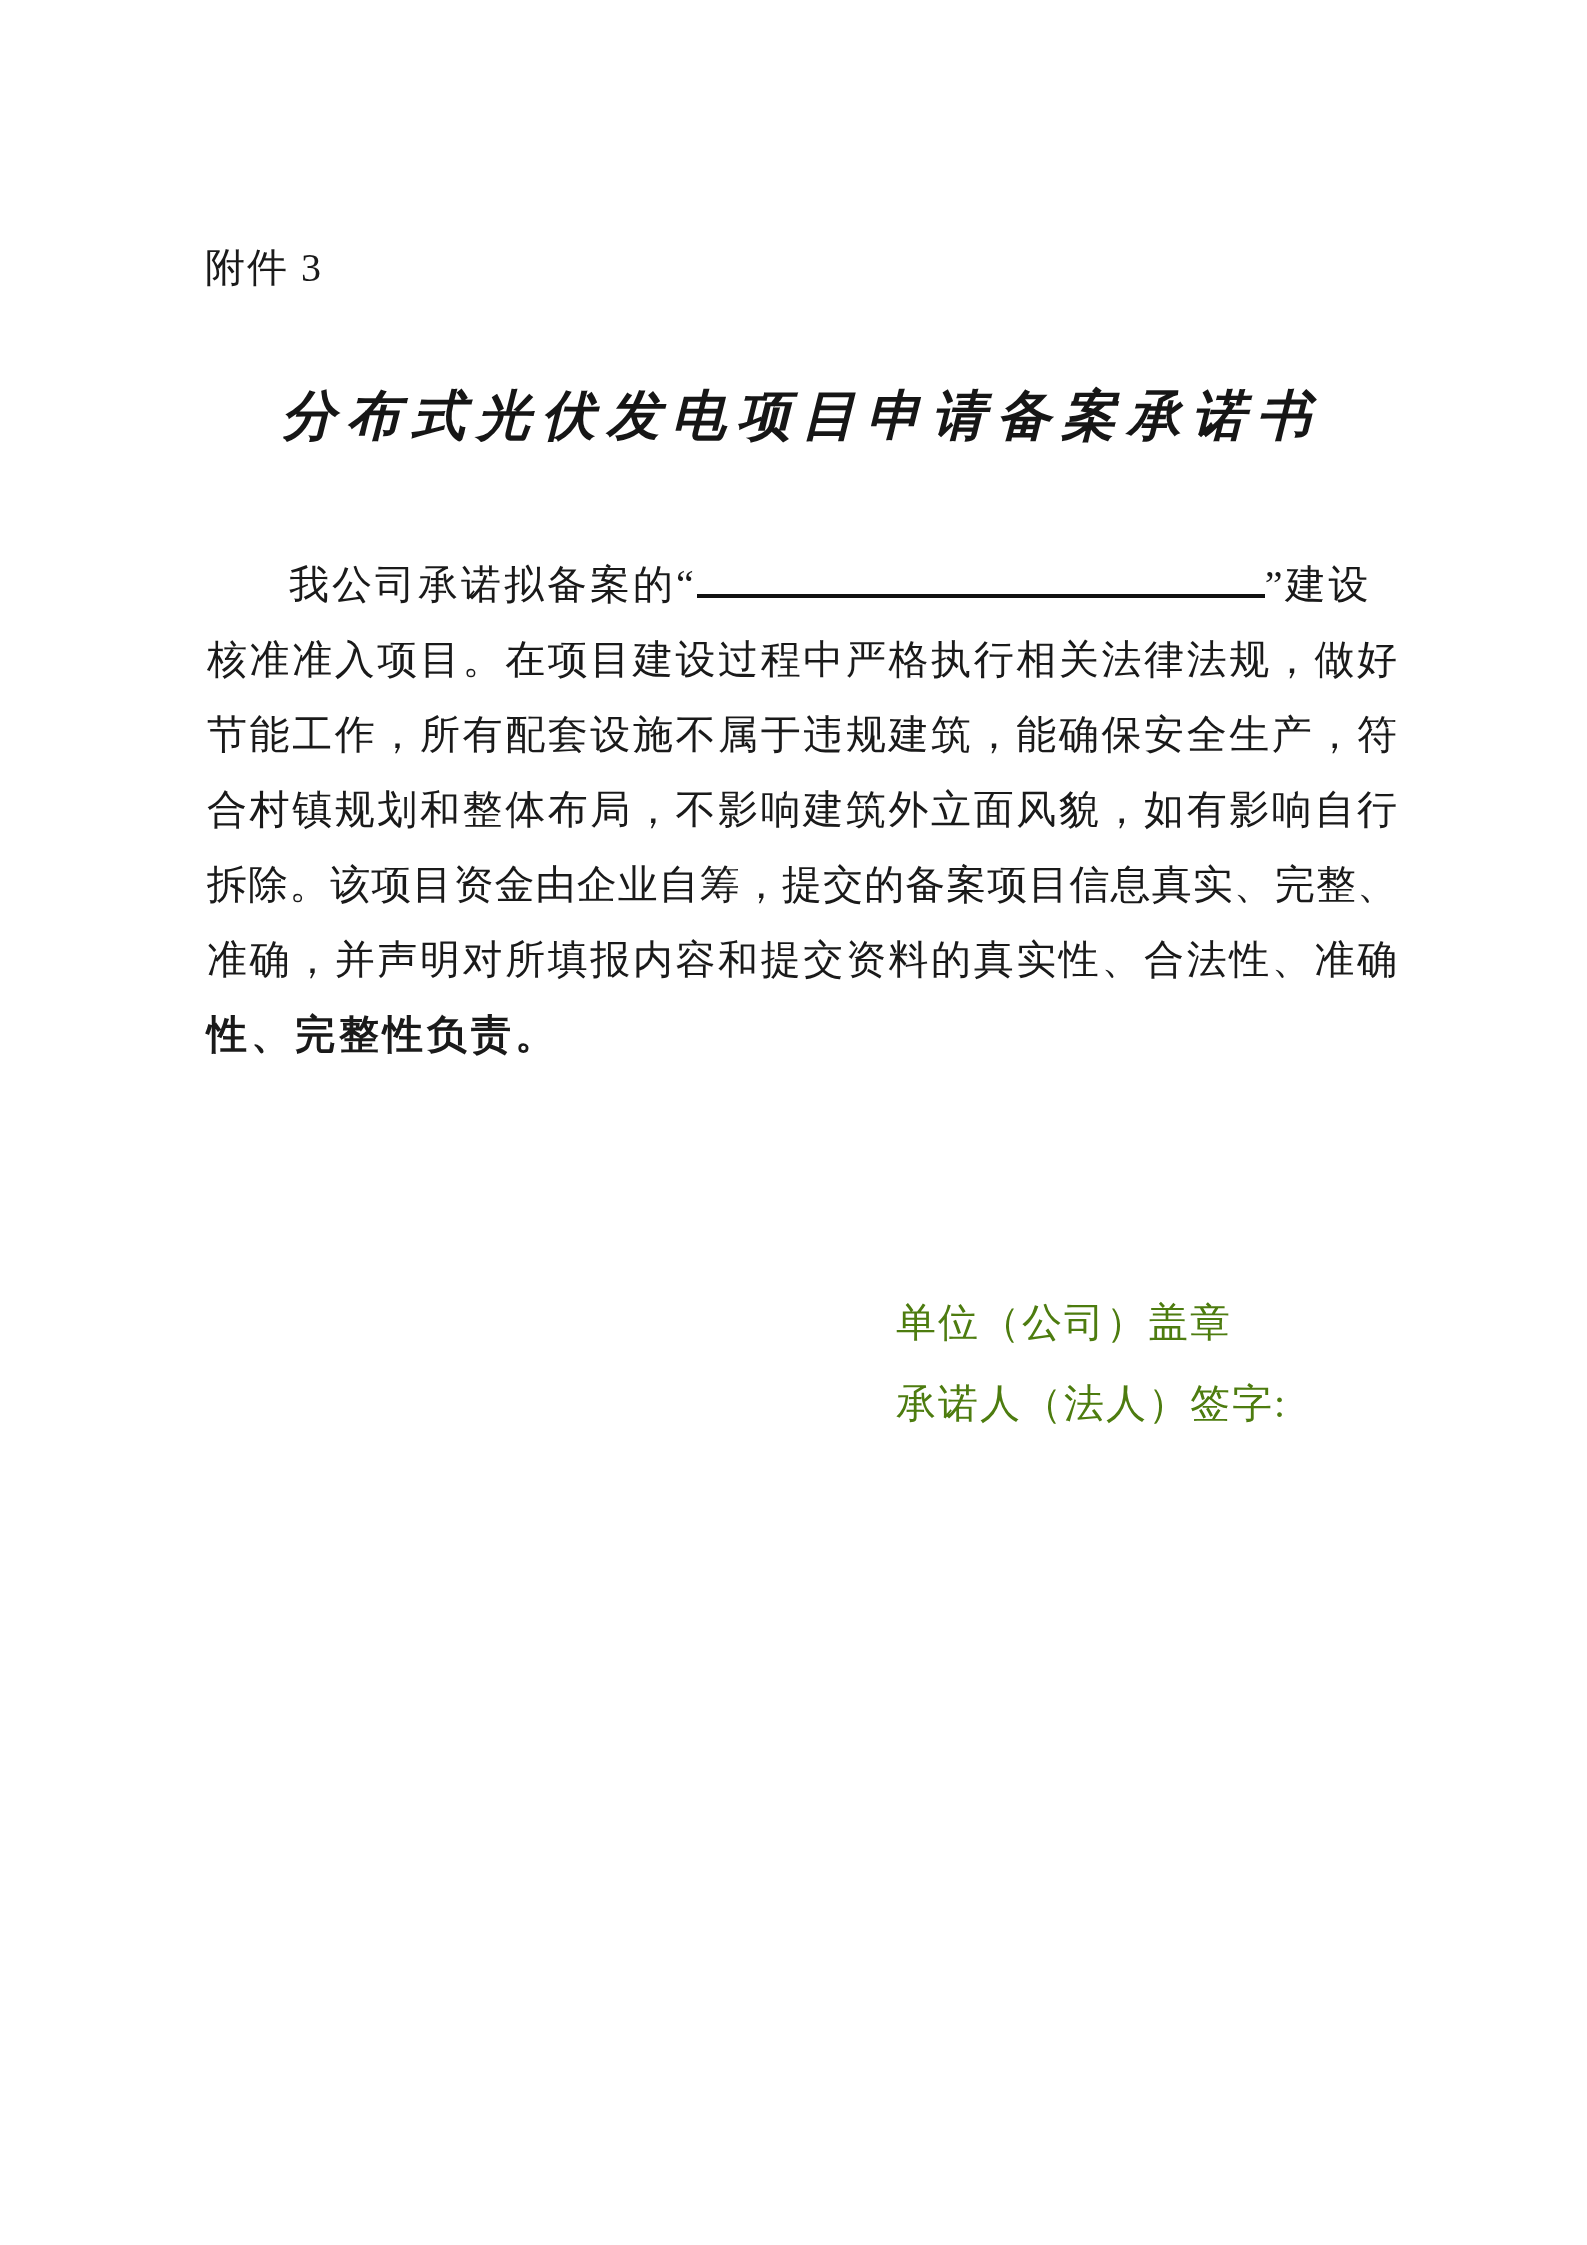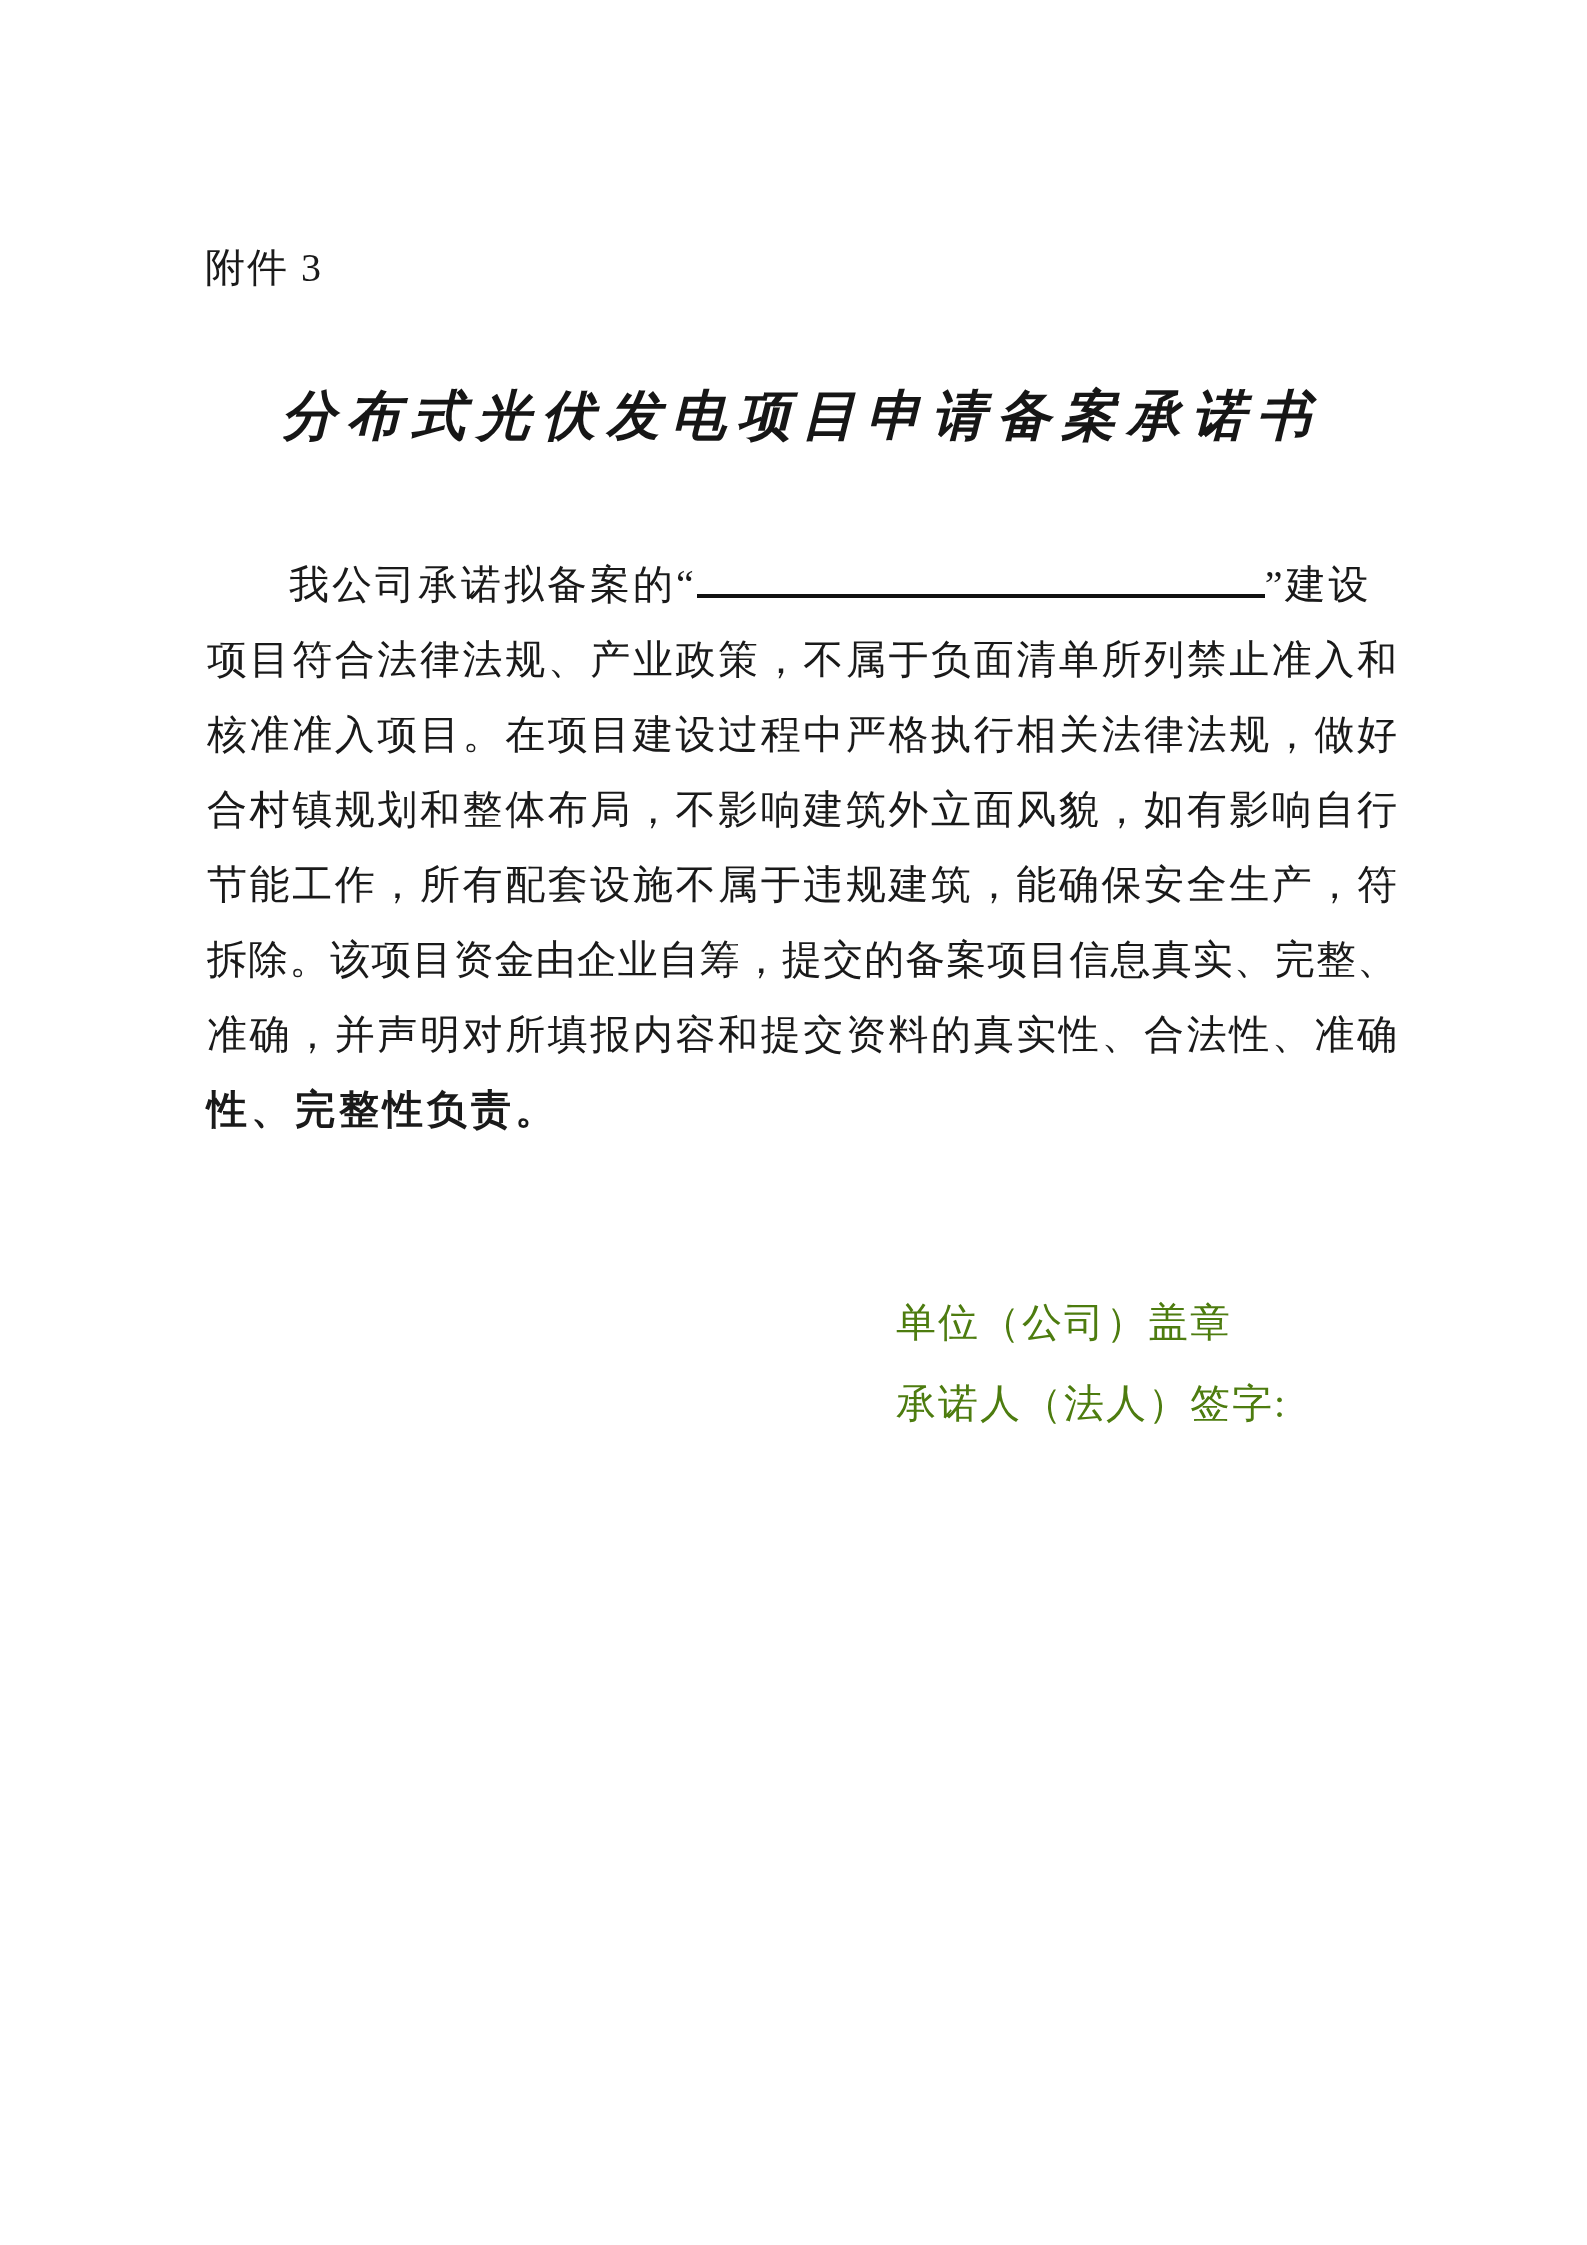--- a/index.html
+++ b/index.html
@@ -99,24 +99,23 @@
 <body>
 
 <div class="page">
 
   <div class="attachment-label">附件 3</div>
 
   <div class="doc-title">分布式光伏发电项目申请备案承诺书</div>
 
   <div class="body-block">
     <div class="body-line first"><span>我公司承诺拟备案的“</span><span class="blank"></span><span>”建设</span></div>
-    <div class="body-line just">项目符合法律法规、产业政策，不属于负面清单所列禁止准入和</div>
     <div class="body-line just">核准准入项目。在项目建设过程中严格执行相关法律法规，做好</div>
+    <div class="body-line just">节能工作，所有配套设施不属于违规建筑，能确保安全生产，符</div>
     <div class="body-line just">合村镇规划和整体布局，不影响建筑外立面风貌，如有影响自行</div>
-    <div class="body-line just">节能工作，所有配套设施不属于违规建筑，能确保安全生产，符</div>
     <div class="body-line just">拆除。该项目资金由企业自筹，提交的备案项目信息真实、完整、</div>
     <div class="body-line just">准确，并声明对所填报内容和提交资料的真实性、合法性、准确</div>
     <div class="body-line last">性、完整性负责。</div>
   </div>
 
   <div class="signature-block">
     <div>单位（公司）盖章</div>
     <div>承诺人（法人）签字:</div>
   </div>
 

